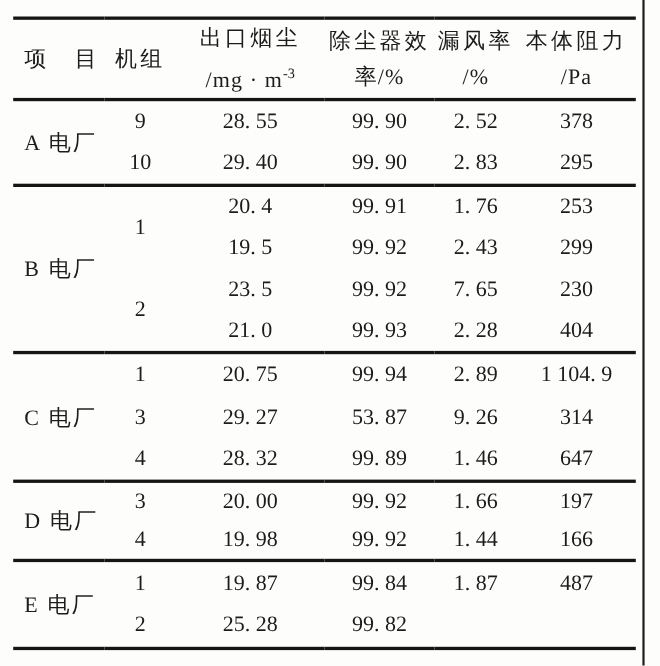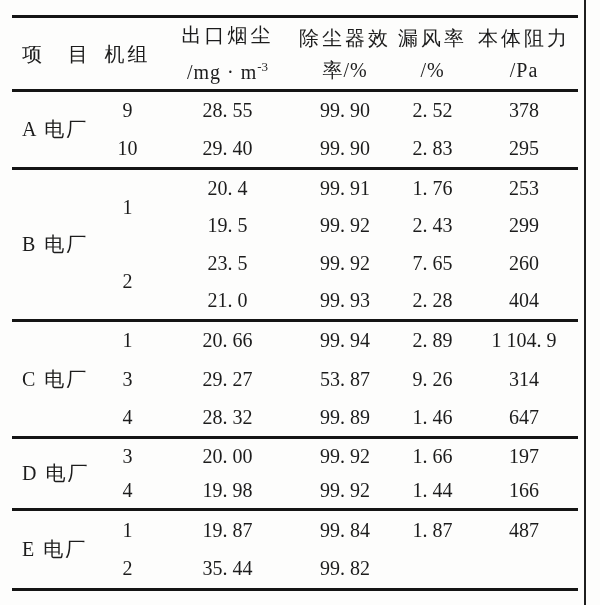--- a/index.html
+++ b/index.html
@@ -145,35 +145,35 @@
         <td>19. 5</td>
         <td>99. 92</td>
         <td>2. 43</td>
         <td>299</td>
       </tr>
       <tr>
         <td rowspan="2">2</td>
         <td>23. 5</td>
         <td>99. 92</td>
         <td>7. 65</td>
-        <td>260</td>
+        <td>230</td>
       </tr>
       <tr>
         <td>21. 0</td>
         <td>99. 93</td>
         <td>2. 28</td>
         <td>404</td>
       </tr>
     </tbody>
 
     <tbody class="sec-c">
       <tr>
         <td class="cell-item" rowspan="3">C 电厂</td>
         <td>1</td>
-        <td>20. 66</td>
+        <td>20. 75</td>
         <td>99. 94</td>
         <td>2. 89</td>
         <td>1 104. 9</td>
       </tr>
       <tr>
         <td>3</td>
         <td>29. 27</td>
         <td>53. 87</td>
         <td>9. 26</td>
         <td>314</td>
@@ -209,20 +209,20 @@
       <tr>
         <td class="cell-item" rowspan="2">E 电厂</td>
         <td>1</td>
         <td>19. 87</td>
         <td>99. 84</td>
         <td>1. 87</td>
         <td>487</td>
       </tr>
       <tr>
         <td>2</td>
-        <td>35. 44</td>
+        <td>25. 28</td>
         <td>99. 82</td>
         <td></td>
         <td></td>
       </tr>
     </tbody>
   </table>
 </div>
 
 </body></html>

